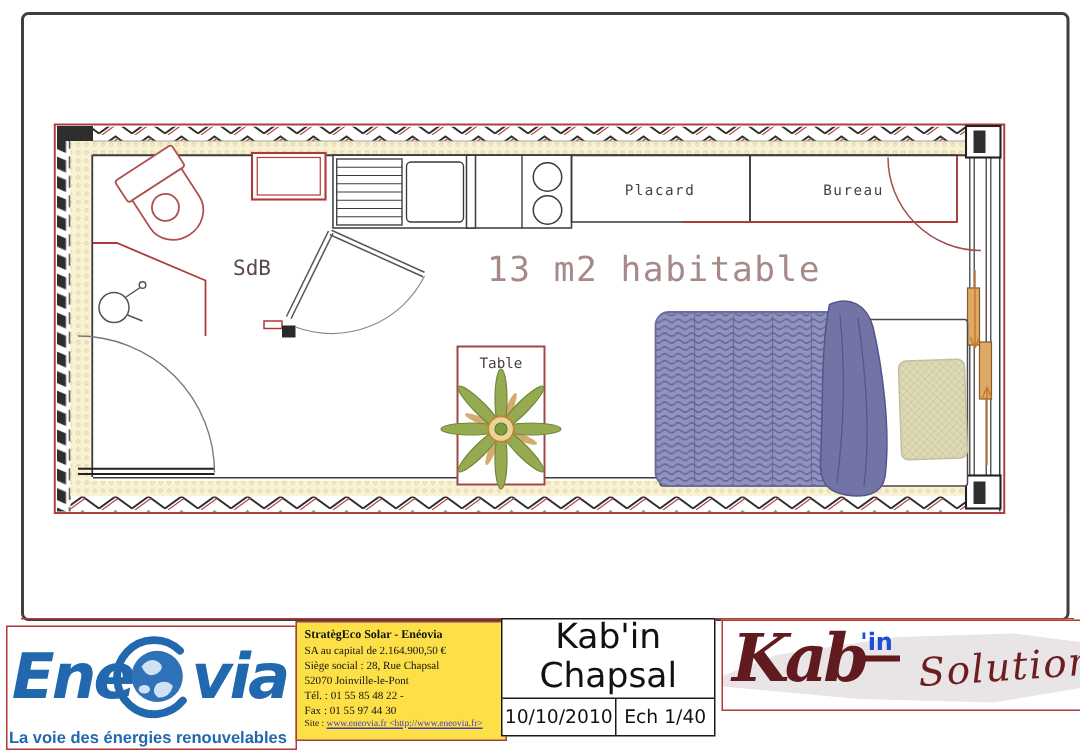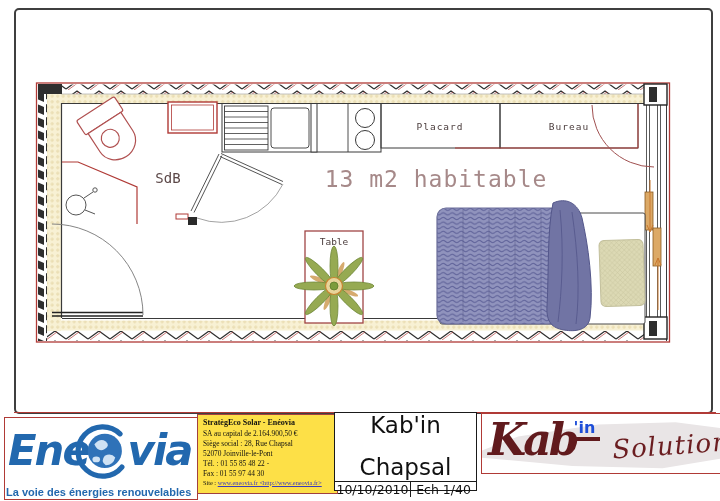--- a/index.html
+++ b/index.html
@@ -19,21 +19,21 @@
   .company-box{position:absolute;left:197px;top:414px;width:141px;height:80px;
                border:1px solid #a04040;background:#fde047;padding:3px 0 0 5px;box-sizing:border-box;
                font-family:"Liberation Serif",serif;font-size:7.4px;line-height:1.35;color:#111;}
   .company-box .b1{font-weight:bold;font-size:8px;}
   .company-box .site{font-size:6.3px;}
   .company-box .site a{color:#3a3abf;text-decoration:underline;}
   .title-box{position:absolute;left:334px;top:412px;width:143px;height:79px;
              border:1.5px solid #1a1a1a;background:#fff;box-sizing:border-box;
              display:flex;flex-direction:column;}
   .title-main{flex:1;display:flex;flex-direction:column;align-items:center;justify-content:center;
-              font-family:"DejaVu Sans",sans-serif;font-size:23px;line-height:1.12;color:#111;gap:16px;}
+              font-family:"DejaVu Sans",sans-serif;font-size:23px;line-height:1.12;color:#111;}
   .title-row{height:27px;border-top:1.5px solid #1a1a1a;display:flex;}
   .title-date{width:75px;display:flex;align-items:center;justify-content:center;
               font-family:"DejaVu Sans",sans-serif;font-size:12.5px;color:#111;}
   .title-scale{flex:1;border-left:1.5px solid #1a1a1a;display:flex;align-items:center;justify-content:center;
               font-family:"DejaVu Sans",sans-serif;font-size:12.5px;color:#111;}
   .solutions-box{position:absolute;left:481px;top:413px;width:260px;height:61px;
              border:1.5px solid #b03a36;background:#fff;box-sizing:border-box;overflow:hidden;padding-left:44px;}
   .swoosh{position:absolute;left:0;top:0;width:100%;height:100%;background:#e9e5e6;
           clip-path:polygon(0 62%,14% 38%,45% 18%,75% 14%,100% 28%,100% 70%,70% 92%,35% 88%,0 74%);}
   .kabin-wrap{position:absolute;left:6px;top:0px;width:228px;height:58px;display:flex;align-items:center;}

